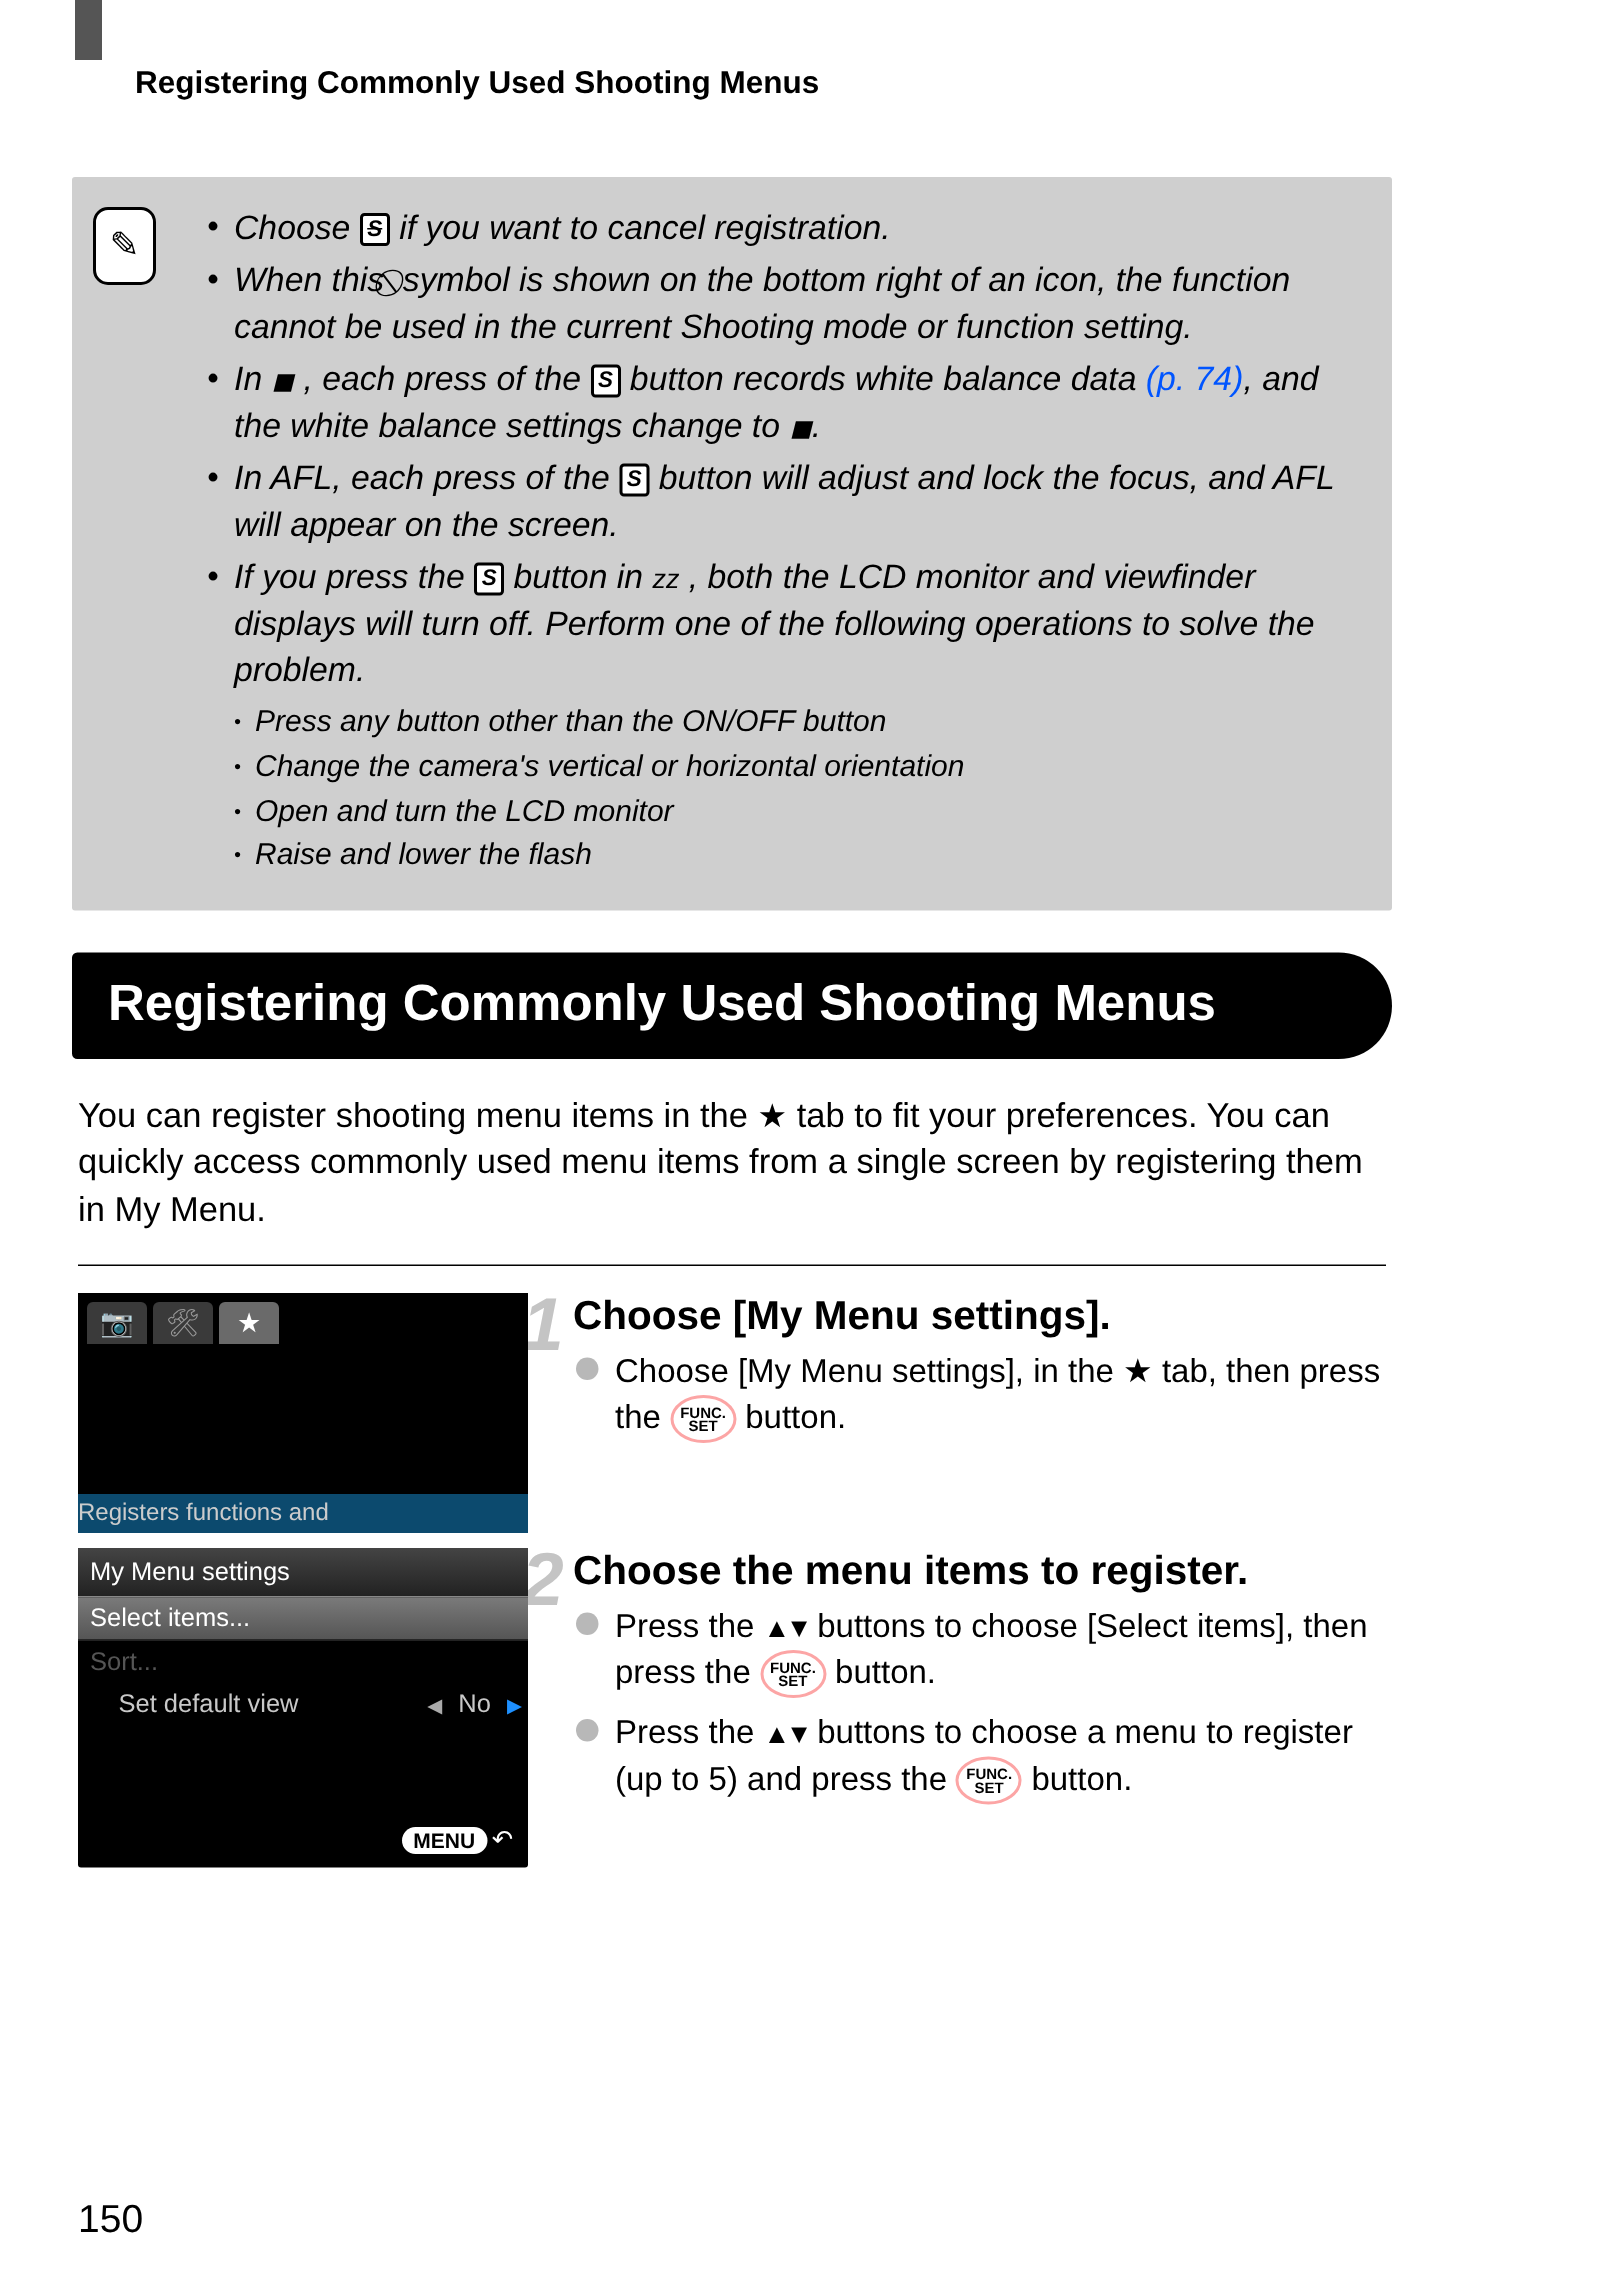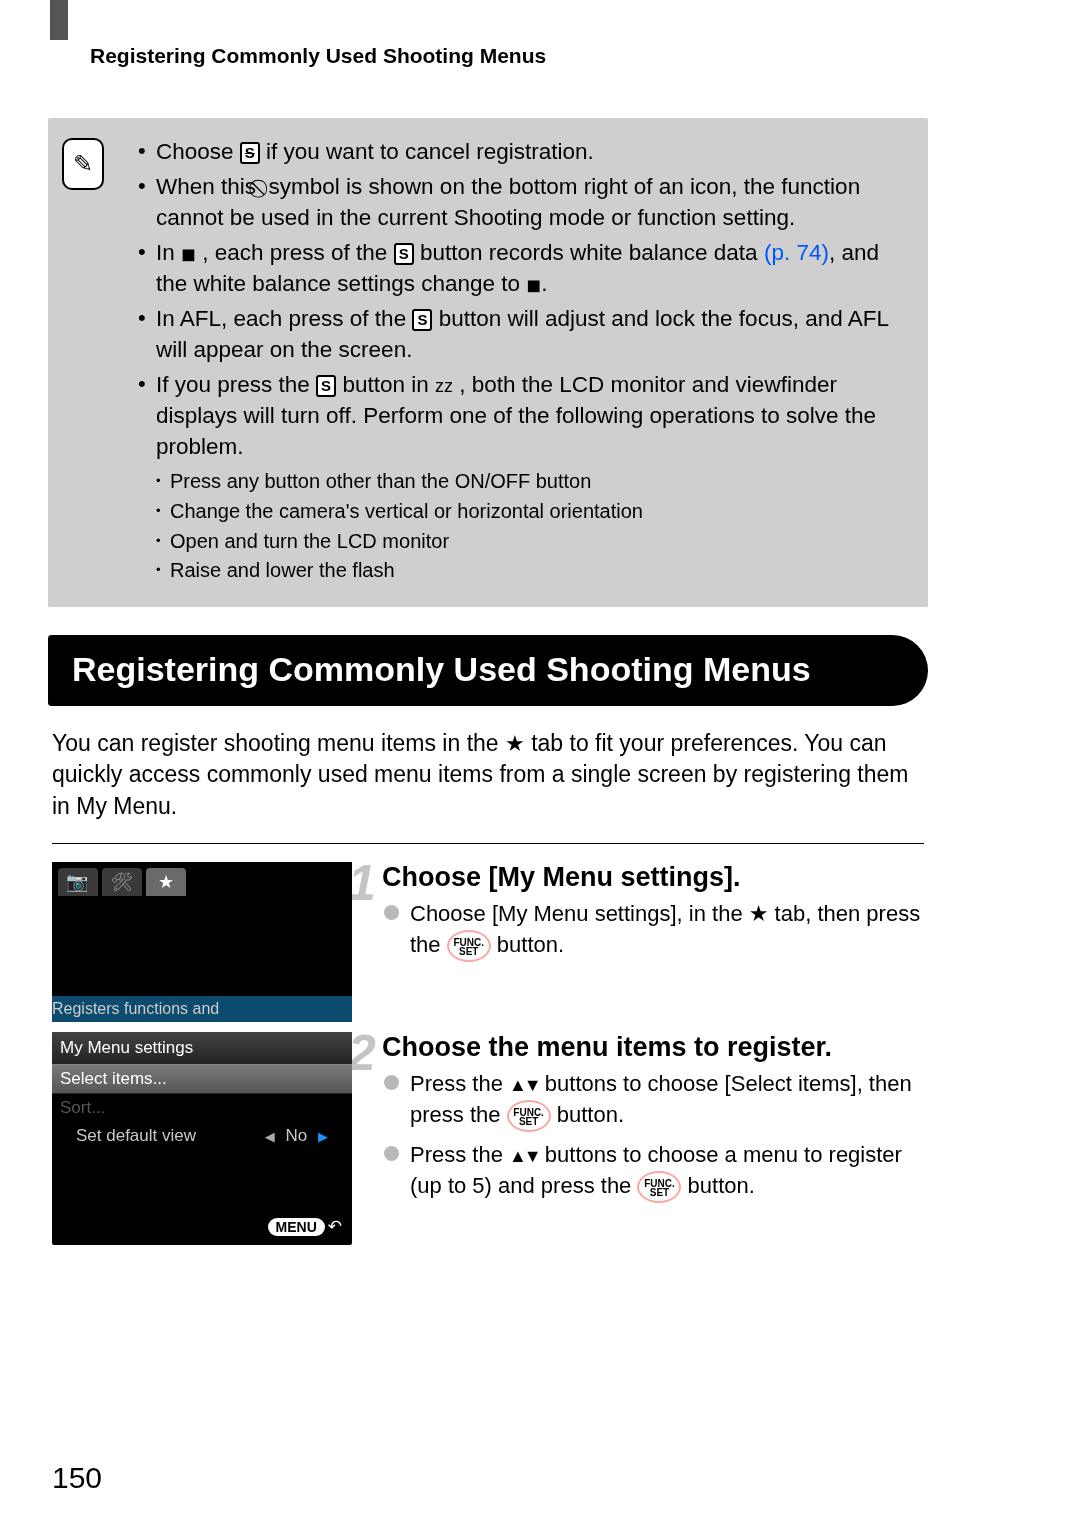--- a/index.html
+++ b/index.html
@@ -53,20 +53,21 @@
   }
   .notebox ul.outer {
     margin: 0 0 0 70px;
     padding: 0;
     list-style: none;
   }
   .notebox ul.outer > li {
     position: relative;
     padding-left: 18px;
     margin-bottom: 4px;
+    font-style: italic;
   }
   .notebox ul.outer > li::before {
     content: "•";
     position: absolute;
     left: 0;
     top: 0;
     font-size: 22px;
   }
   .notebox ul.inner {
     margin: 6px 0 0 0;
@@ -165,21 +166,22 @@
   .cam .tab.sel { background:#6a6a6a; color:#fff;}
   .cam .rowsel {
     background: linear-gradient(#7a7a7a,#555);
     color:#fff;
     padding: 4px 8px;
     border-top:1px solid #888;
     border-bottom:1px solid #222;
   }
   .cam .rownorm {
     color:#c8c8c8;
-    padding:4px 24px;
+    padding:4px 4px;
+    margin-left:23px;
   }
   .cam .rowdim { color:#555; padding:4px 8px;}
   .cam .spacer { height: 100px; }
   .cam .footer {
     background:#0c4a6e;
     color:#ccc;
     padding:4px 0;
     font-size:16px;
   }
   .cam2-title {
@@ -259,21 +261,21 @@
     vertical-align: middle;
     text-align:center;
     padding-top:2px;
     font-weight:bold;
   }
   .updown { font-size:18px; letter-spacing:-3px;}
   .page-num {
     position: absolute;
     left: 52px;
     bottom: 26px;
-    font-size: 30px;
+    font-size: 26px;
   }
   .page { position: relative; height: 1521px; }
 </style>
 </head>
 <body>
 <div class="page">
 
 <div class="toptab"></div>
 
 <div class="running-head">Registering Commonly Used Shooting Menus</div>

